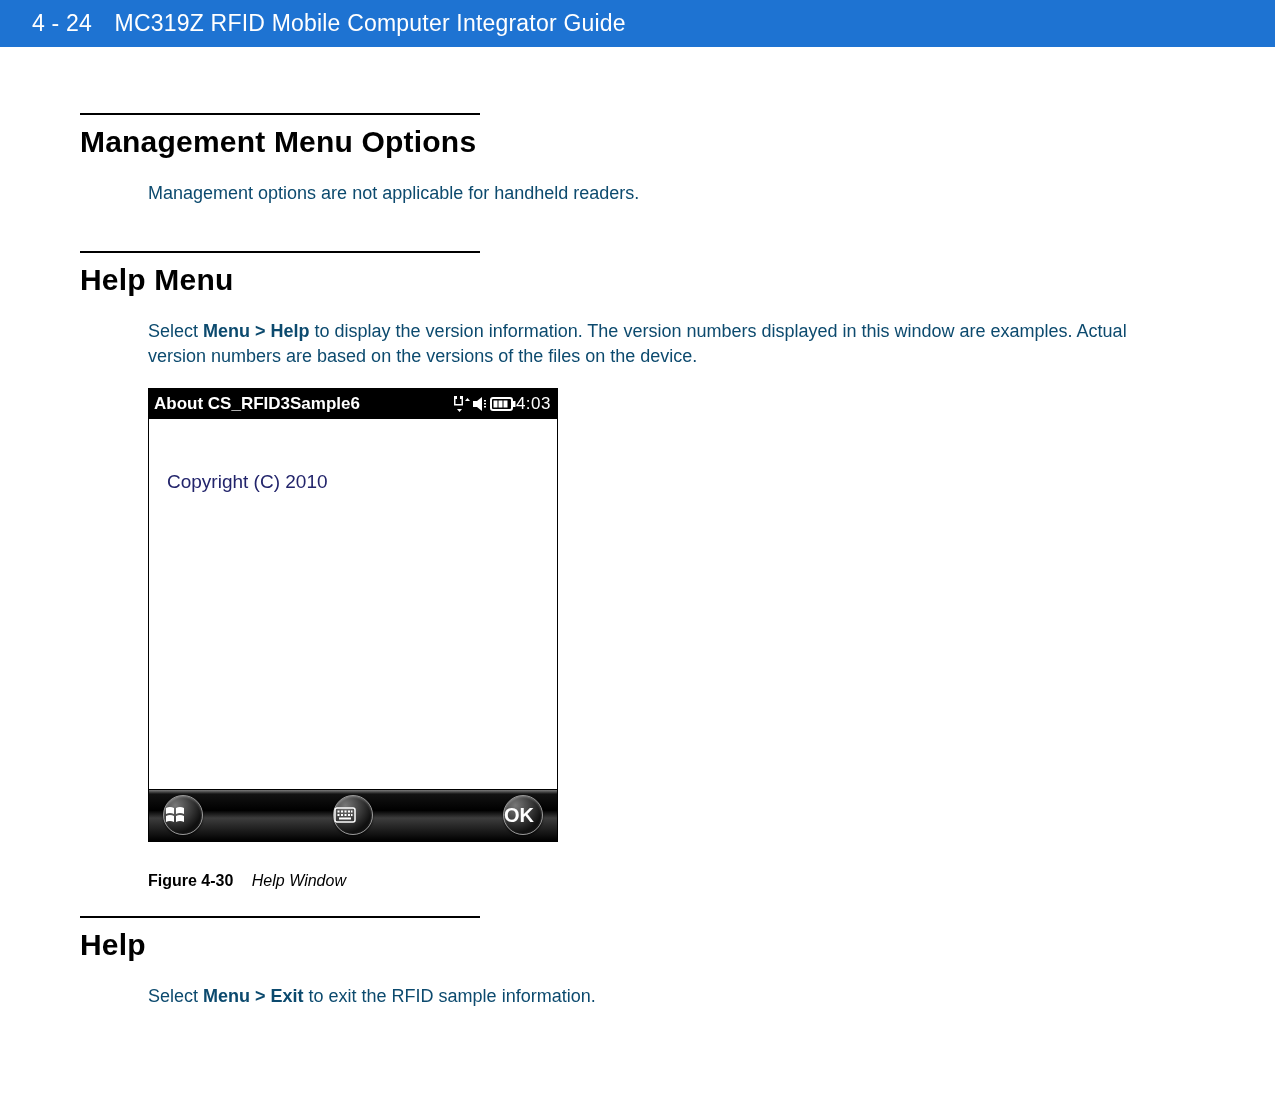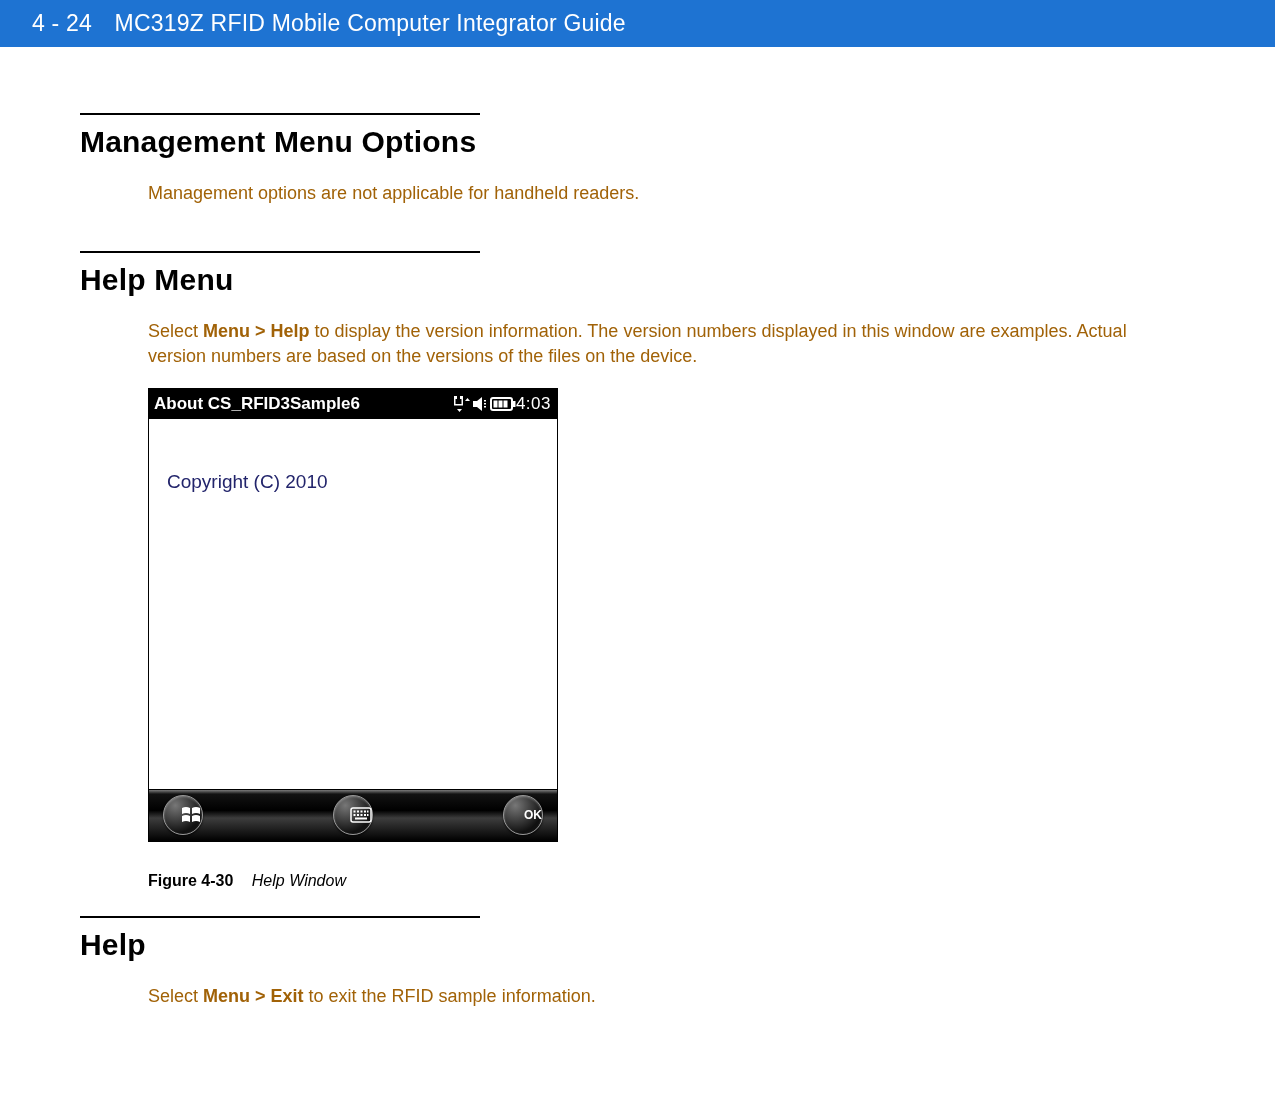--- a/index.html
+++ b/index.html
@@ -39,21 +39,21 @@
     font-family: "Arial Narrow", Arial, sans-serif;
     font-size: 30px;
     font-weight: 700;
     color: #000;
     margin-bottom: 22px;
     letter-spacing: 0.2px;
   }
 
   .body-text {
     font-size: 18px;
-    color: #a16207;
+    color: #0c4a6e;
     margin-left: 68px;
     margin-right: 20px;
     line-height: 1.35;
   }
 
   .bold-inline { font-weight: 700; }
 
   
   .device-shot {
     margin-left: 68px;
@@ -99,25 +99,25 @@
     padding: 0 14px;
     background: linear-gradient(to bottom, #7a7a7a 0%, #121212 8%, #000 40%, #3d3d3d 55%, #000 100%);
     border-top: 1px solid #000;
   }
   .round-btn {
     width: 40px; height: 40px;
     border-radius: 50%;
     background: radial-gradient(circle at 30% 25%, #777, #111 70%);
     border: 1px solid #9a9a9a;
     box-shadow: inset 0 1px 2px rgba(255,255,255,0.3), 0 1px 2px rgba(0,0,0,0.8);
-    display: flex; align-items: center; justify-content: flex-end;
+    display: flex; align-items: center; justify-content: flex-start;
     color: #fff;
     font-family: Arial, sans-serif;
     font-weight: 700;
-    font-size: 12px;
+    font-size: 20px;
     cursor: pointer;
   }
   .round-btn svg { display: block; }
 
   .figure-caption {
     margin-left: 68px;
     margin-top: 30px;
     font-size: 16px;
   }
   .figure-caption .fig-label { font-weight: 700; margin-right: 14px; }

